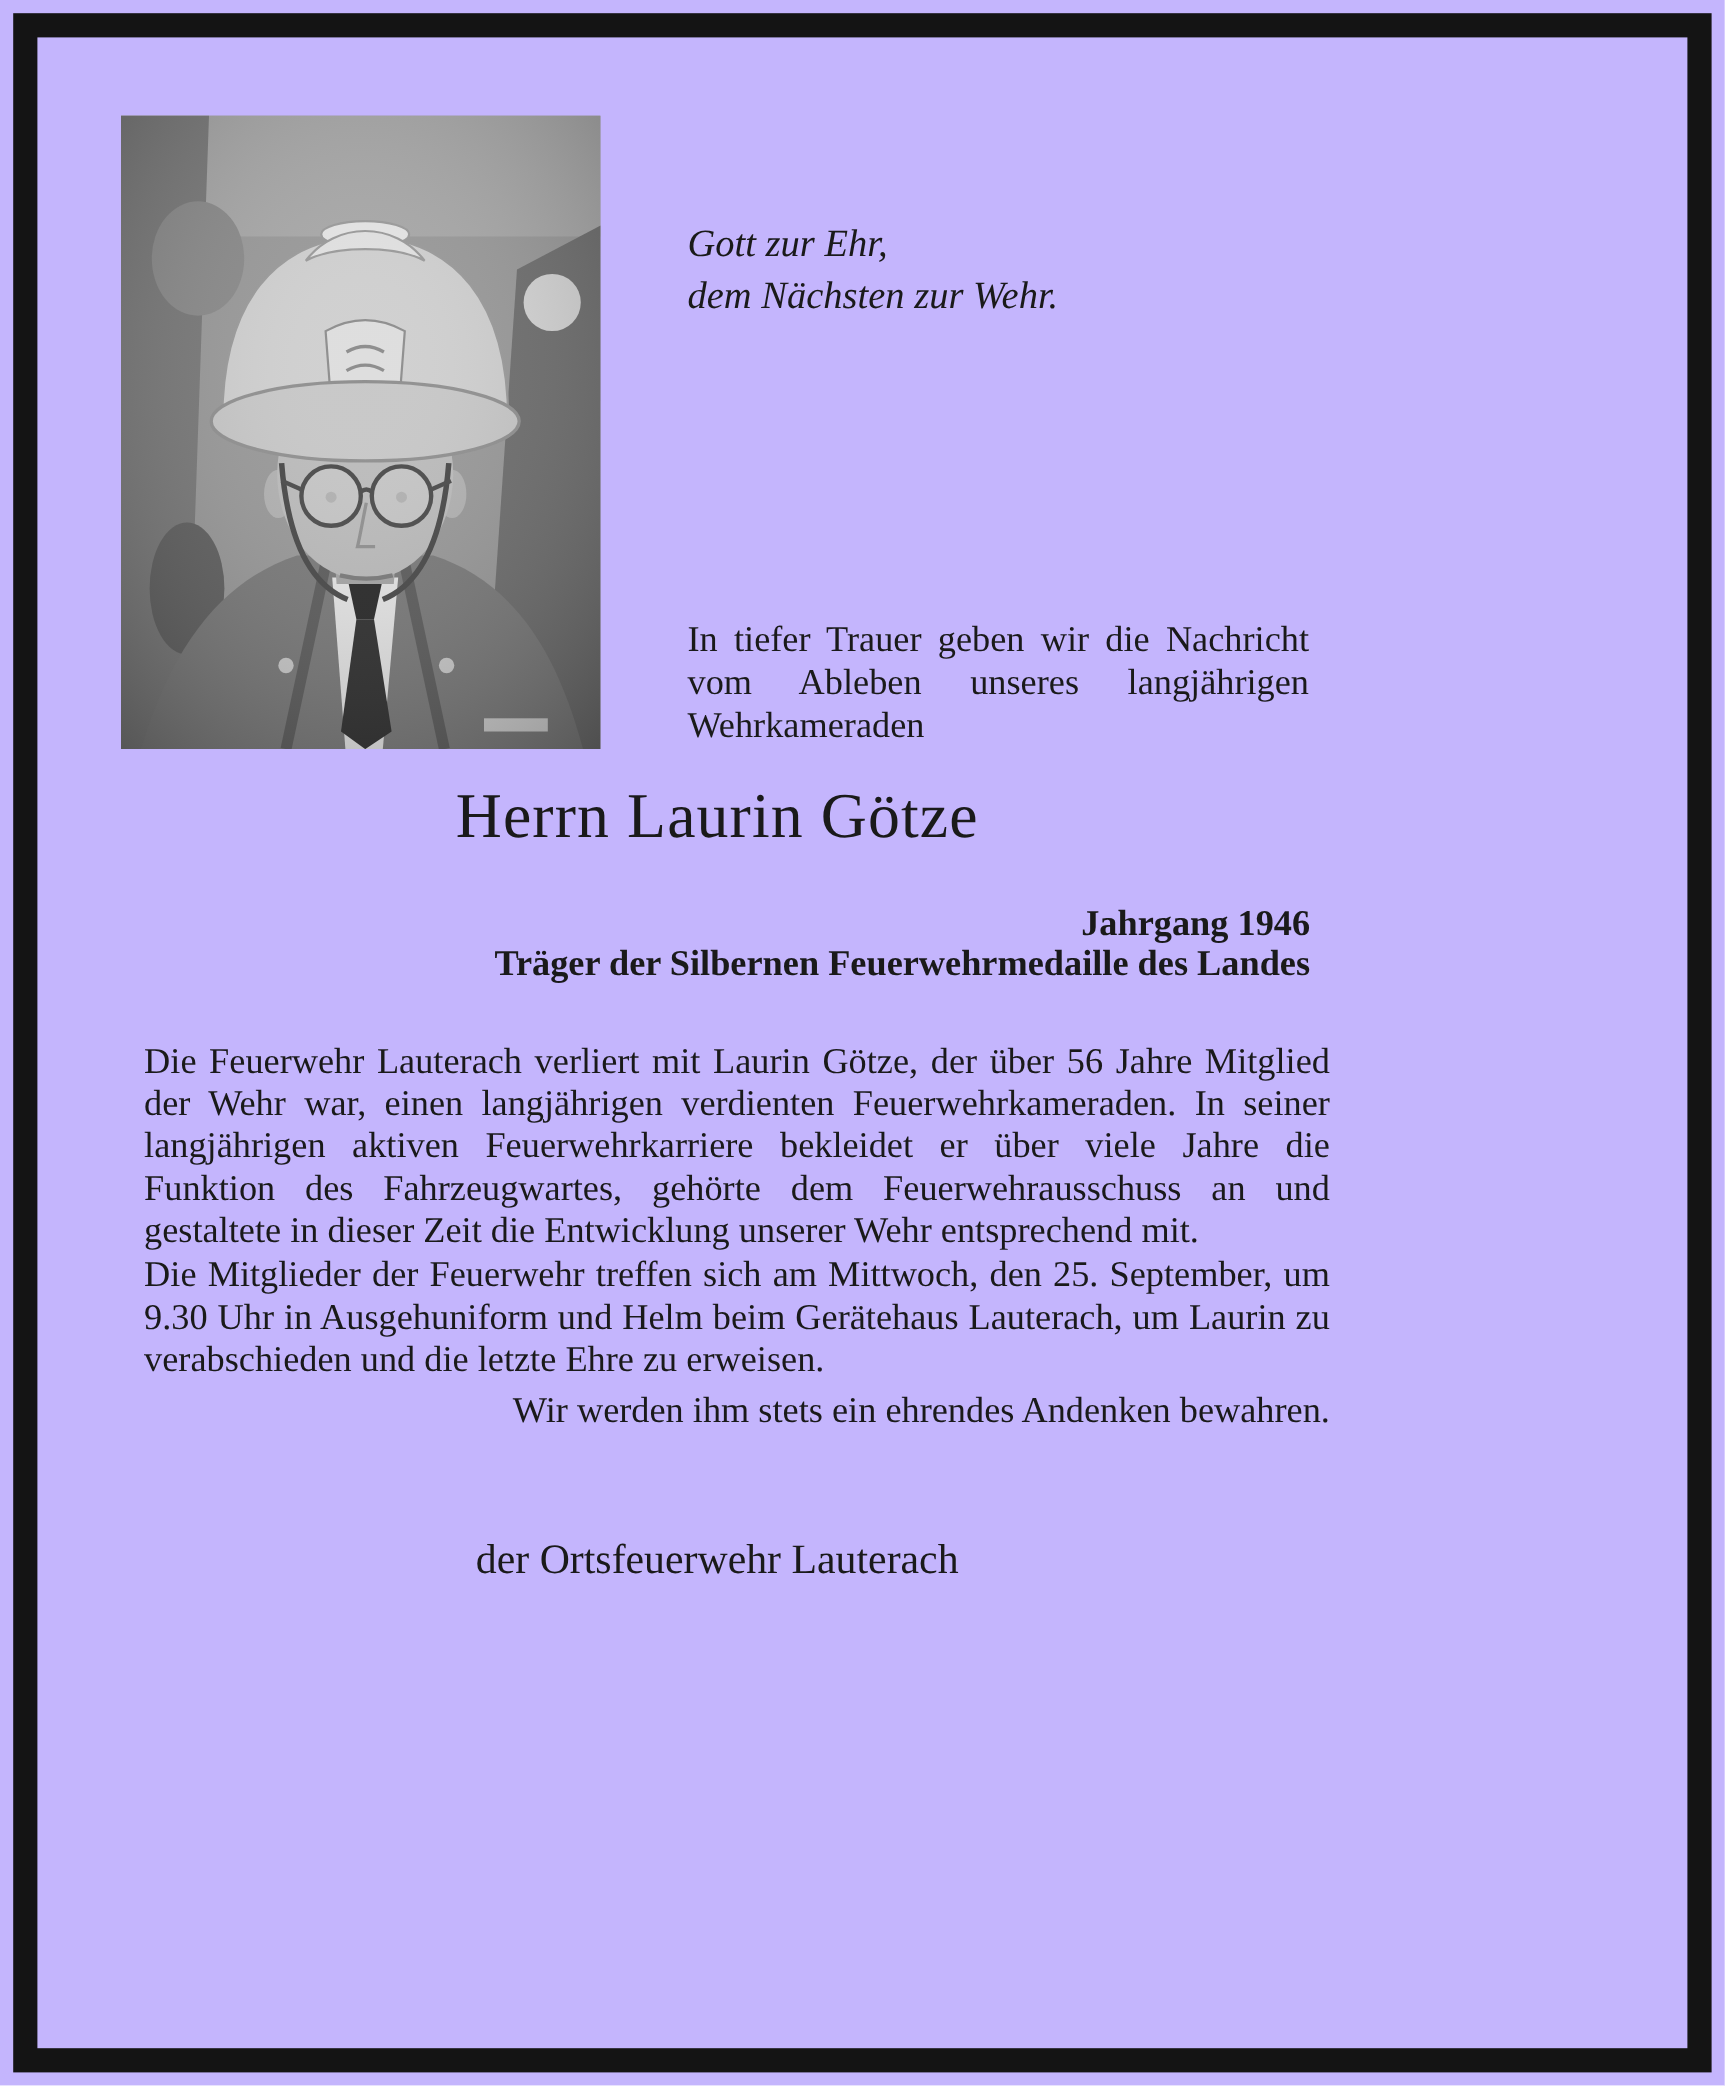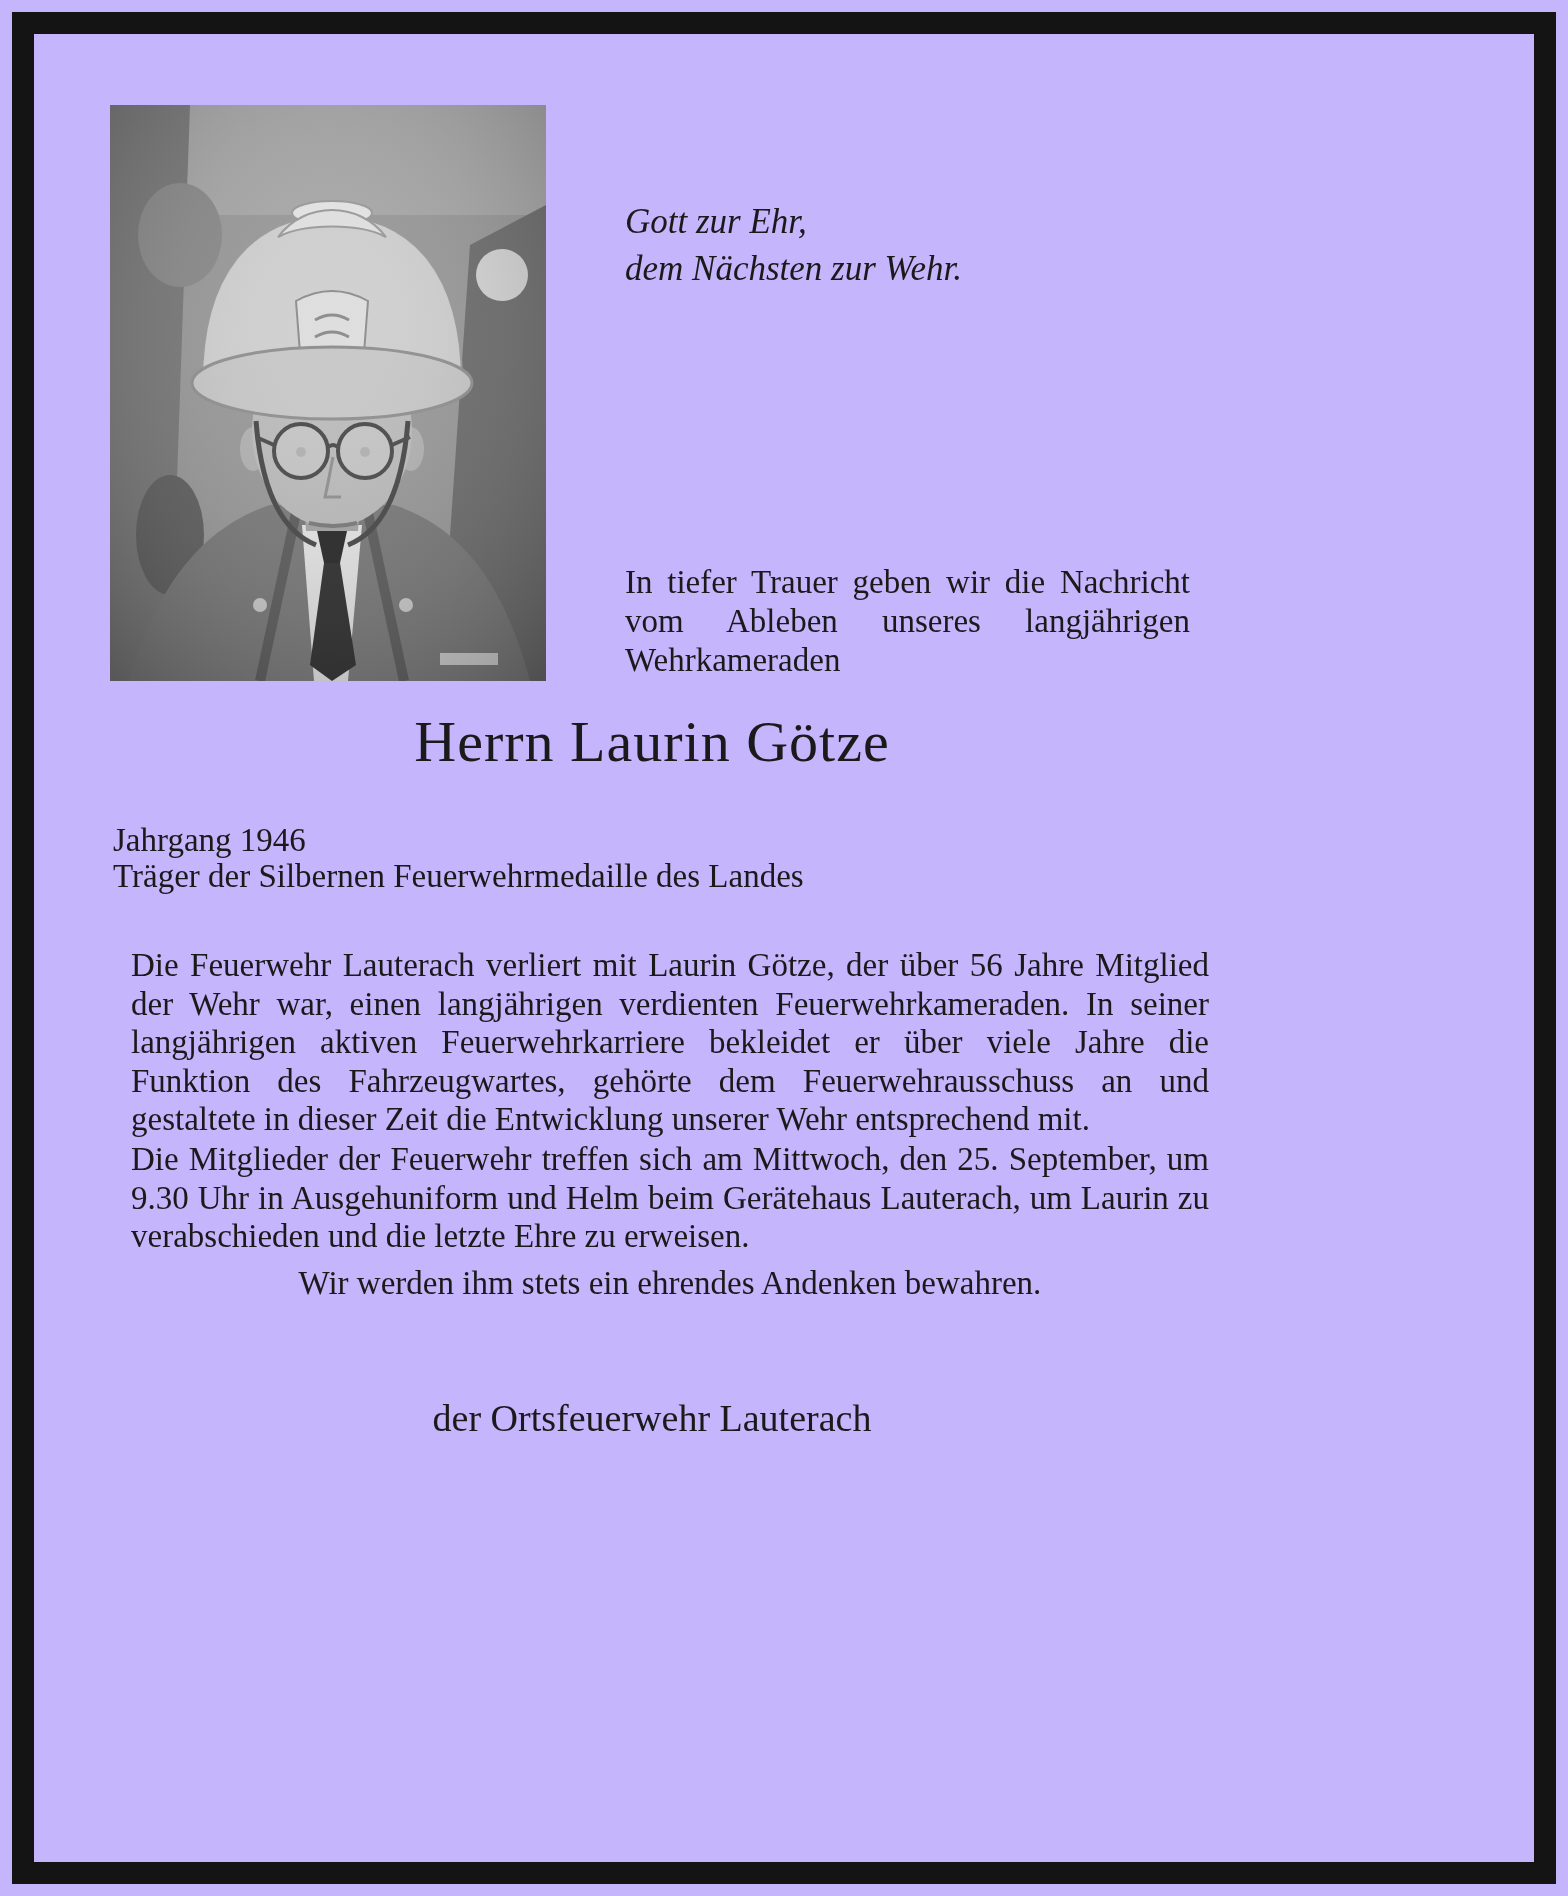--- a/index.html
+++ b/index.html
@@ -52,38 +52,38 @@
     width: 1078px;
     text-align: center;
     font-size: 58px;
     letter-spacing: 1px;
   }
 
   .subtitles {
     position: absolute;
     left: 113px; top: 822px;
     width: 1078px;
-    text-align: left;
-    font-weight: 400;
+    text-align: right;
+    font-weight: 700;
     font-size: 33px;
     line-height: 36px;
   }
 
   .bodytext {
     position: absolute;
     left: 131px;
     width: 1078px;
     font-size: 33px;
     line-height: 38.5px;
     text-align: justify;
     hyphens: manual;
   }
   .p1 { top: 946px; }
   .p2 { top: 1140px; }
-  .p3 { top: 1264px; text-align: center; }
+  .p3 { top: 1264px; text-align: right; }
 
   .signoff {
     position: absolute;
     left: 113px; top: 1328px;
     font-size: 34px;
   }
   .signoff .place { font-weight: 700; }
 
   .closing {
     position: absolute;

